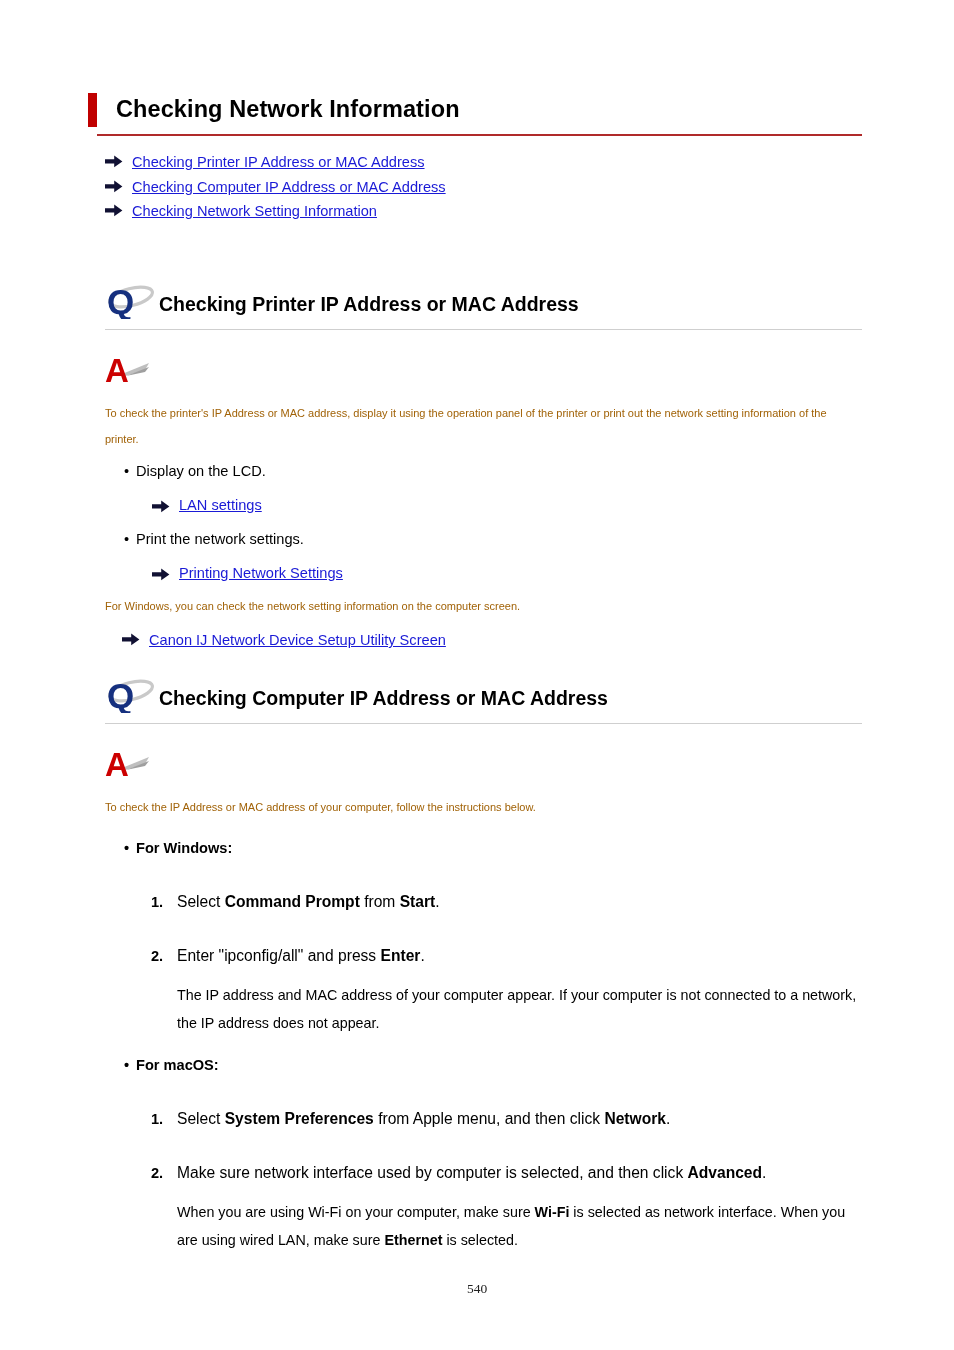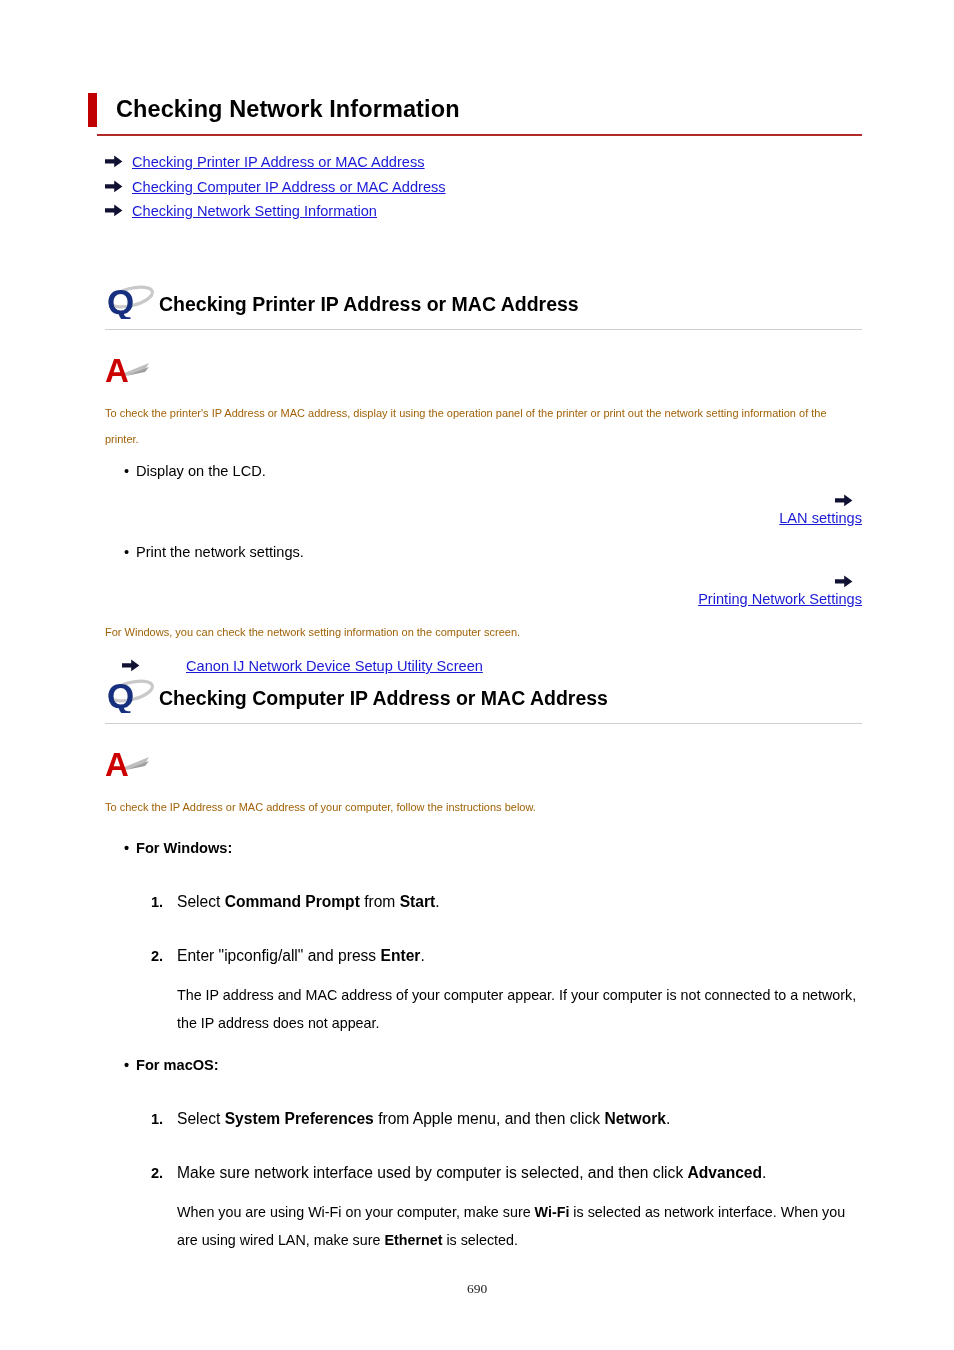--- a/index.html
+++ b/index.html
@@ -140,24 +140,23 @@
   }
   .bullet-dot {
     flex: 0 0 auto;
     width: 12px;
     text-align: left;
     font-size: 14.6px;
     line-height: 26px;
   }
   .sub-arrow-row {
     display: flex;
-    align-items: flex-end;
+    align-items: center;
     margin-left: 47px;
     line-height: 24px;
-    flex-direction: column;
   }
   .sub-link {
     font-size: 14.6px;
     color: #1a1ad6;
     text-decoration: underline;
     cursor: pointer;
   }
   .root-arrow-row {
     display: flex;
     align-items: baseline;
@@ -284,21 +283,21 @@
       <span class="arrow">
         <svg width="18" height="13" viewBox="0 0 18 13">
             <path d="M0 4.2h9.2V0.6L17.4 6.4 9.2 12.2V8.6H0z" fill="#111133"></path>
           </svg>
       </span>
       <span class="sub-link">Printing Network Settings</span>
     </div>
 
     <div class="body-p" style="margin-top:8px;">For Windows, you can check the network setting information on the computer screen.</div>
 
-    <div class="root-arrow-row" style="margin-top:9px;gap:37px;">
+    <div class="root-arrow-row" style="margin-top:9px;">
       <span class="arrow">
         <svg width="18" height="13" viewBox="0 0 18 13">
             <path d="M0 4.2h9.2V0.6L17.4 6.4 9.2 12.2V8.6H0z" fill="#111133"></path>
           </svg>
       </span>
       <span class="sub-link">Canon IJ Network Device Setup Utility Screen</span>
     </div>
   </div>
 
   <div class="qsection" style="top:672px;">
@@ -351,15 +350,15 @@
     </div>
 
     <div class="step" style="margin-top:28px;">
       <span class="step-num">2.</span>
       <span class="step-body">Make sure network interface used by computer is selected, and then click <b>Advanced</b>.</span>
     </div>
 
     <div class="step-note" style="margin-top:12px;">When you are using Wi-Fi on your computer, make sure <b>Wi-Fi</b> is selected as network interface. When you are using wired LAN, make sure <b>Ethernet</b> is selected.</div>
   </div>
 
-  <div class="page-number">690</div>
+  <div class="page-number">540</div>
 
 </div>
 
 </body></html>

